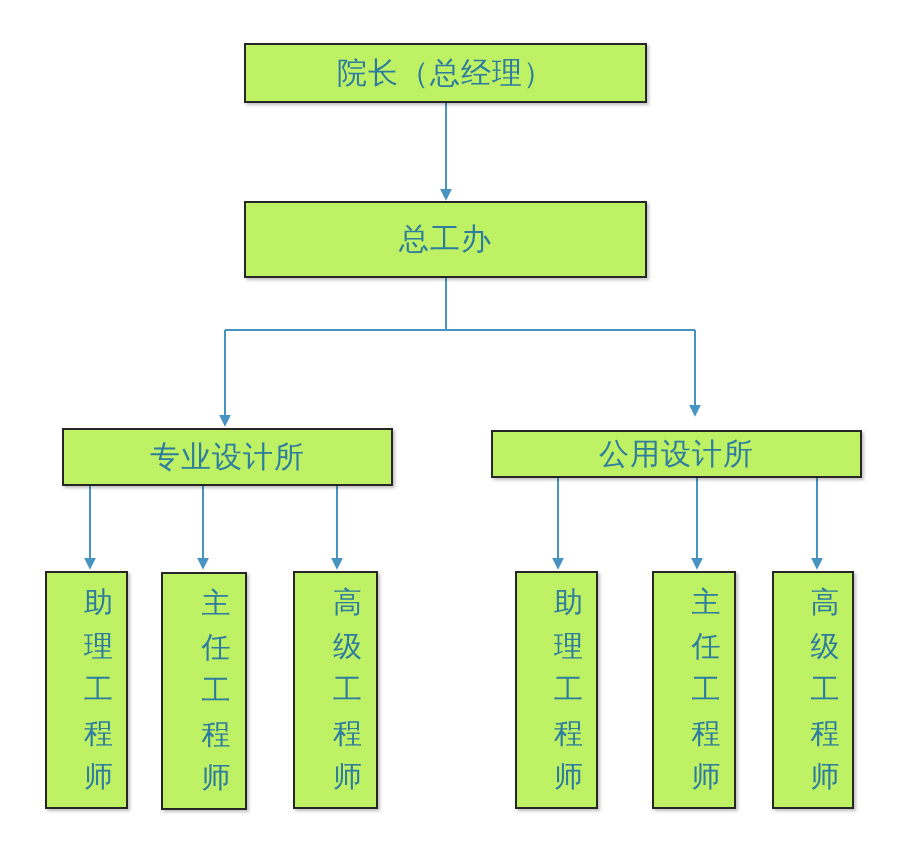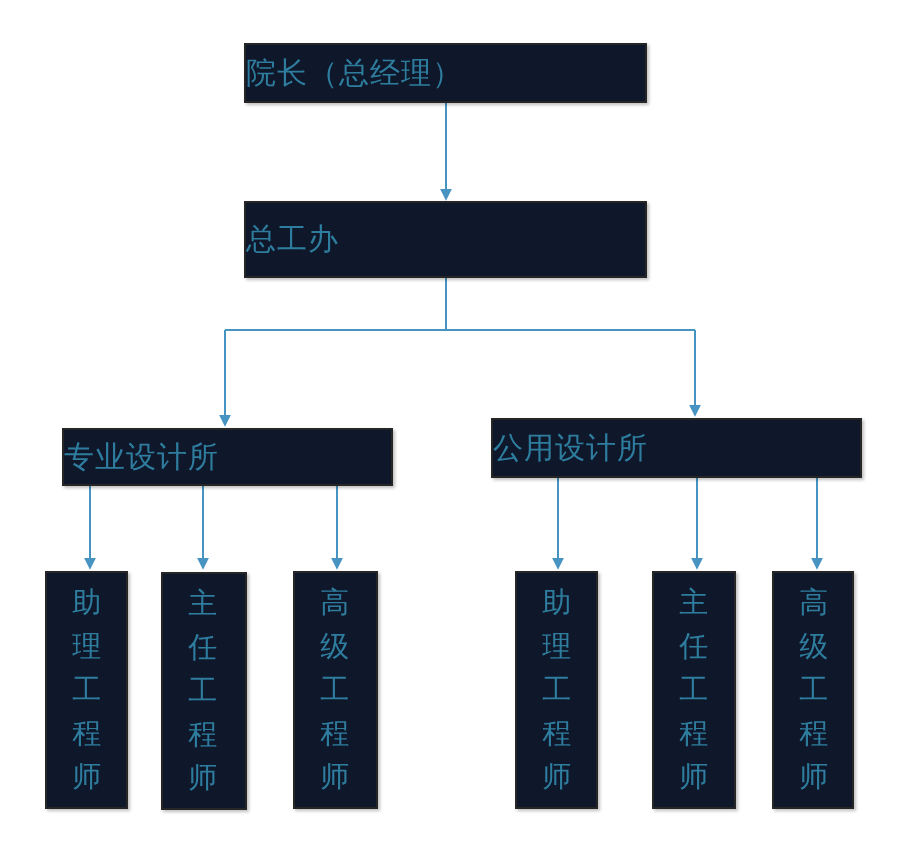--- a/index.html
+++ b/index.html
@@ -19,25 +19,26 @@
     position: absolute;
     left: 0;
     top: 0;
     width: 906px;
     height: 858px;
     pointer-events: none;
   }
   .node {
     position: absolute;
     box-sizing: border-box;
-    background: #0f172a;
+    background: #bef264;
     border: 2px solid var(--border-color, #262626);
     box-shadow: 2px 2px 3px rgba(0,0,0,0.25);
     display: flex;
     align-items: center;
+    justify-content: center;
     color: var(--text-color, #2E7D9E);
   }
   .h-node {
     font-size: 30px;
     letter-spacing: 1px;
     white-space: nowrap;
   }
   .v-node .v-label {
     display: block;
     width: 1.08em;
@@ -83,21 +84,21 @@
     <span>院长（总经理）</span>
   </div>
 
   <div class="node h-node" style="left:244px; top:201px; width:403px; height:77px;">
     <span>总工办</span>
   </div>
 
   <div class="node h-node" style="left:62px; top:428px; width:331px; height:58px;">
     <span>专业设计所</span>
   </div>
-  <div class="node h-node" style="left:491px; top:418px; width:371px; height:60px;">
+  <div class="node h-node" style="left:491px; top:430px; width:371px; height:48px;">
     <span>公用设计所</span>
   </div>
 
   <div class="node v-node" style="left:45px; top:571px; width:83px; height:238px;">
     <span class="v-label">助理工程师</span>
   </div>
   <div class="node v-node" style="left:161px; top:572px; width:86px; height:238px;">
     <span class="v-label">主任工程师</span>
   </div>
   <div class="node v-node" style="left:293px; top:571px; width:85px; height:238px;">

